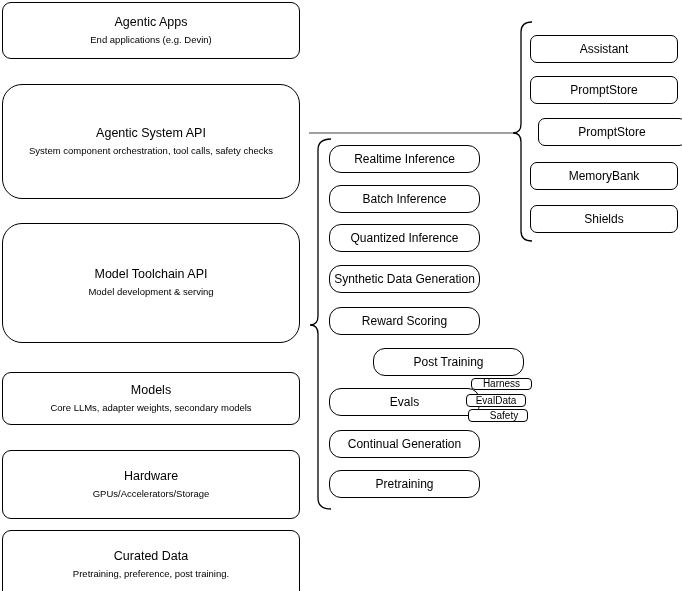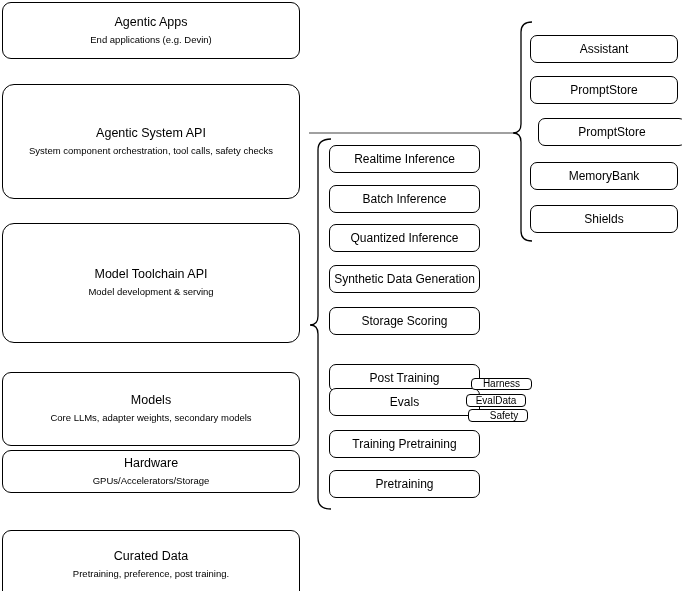--- a/index.html
+++ b/index.html
@@ -24,26 +24,26 @@
     background: #ffffff;
     border: 1px solid #000000;
     display: flex;
     flex-direction: column;
     align-items: center;
     justify-content: center;
     text-align: center;
     z-index: 1;
   }
   .layer { left: 2px; width: 298px; border-radius: 9px; }
-  .layer.big { border-radius: 12px; }
+  .layer.big { border-radius: 20px; }
   .layer .title { font-size: 12.5px; line-height: 1.2; }
   .layer .subtitle { font-size: 9.5px; line-height: 1.3; margin-top: 4px; }
   .node {
     left: 329px; width: 151px; height: 28px;
-    border-radius: 7px; font-size: 12px;
+    border-radius: 12px; font-size: 12px;
   }
   .component {
     left: 530px; width: 148px; height: 28px;
     border-radius: 7px; font-size: 12px;
   }
   .pill {
     position: absolute;
     box-sizing: border-box;
     background: #ffffff;
     border: 1px solid #000000;
@@ -75,43 +75,43 @@
   <div class="box layer big" style="top:84px;height:115px;">
     <div class="title">Agentic System API</div>
     <div class="subtitle">System component orchestration, tool calls, safety checks</div>
   </div>
 
   <div class="box layer big" style="top:223px;height:120px;">
     <div class="title">Model Toolchain API</div>
     <div class="subtitle">Model development &amp; serving</div>
   </div>
 
-  <div class="box layer" style="top:372px;height:74px;">
+  <div class="box layer" style="top:372px;height:53px;">
     <div class="title">Models</div>
     <div class="subtitle">Core LLMs, adapter weights, secondary models</div>
   </div>
 
-  <div class="box layer" style="top:450px;height:43px;">
+  <div class="box layer" style="top:450px;height:69px;">
     <div class="title">Hardware</div>
     <div class="subtitle">GPUs/Accelerators/Storage</div>
   </div>
 
   <div class="box layer" style="top:530px;height:70px;">
     <div class="title">Curated Data</div>
     <div class="subtitle">Pretraining, preference, post training.</div>
   </div>
 
   <div class="box node" style="top:145px;">Realtime Inference</div>
   <div class="box node" style="top:185px;">Batch Inference</div>
   <div class="box node" style="top:224px;">Quantized Inference</div>
   <div class="box node" style="top:265px;">Synthetic Data Generation</div>
-  <div class="box node" style="top:307px;">Storage Scoring</div>
-  <div class="box node" style="top:364px;">Post Training</div>
+  <div class="box node" style="top:307px;">Reward Scoring</div>
+  <div class="box node" style="top:348px;margin-left:44px;">Post Training</div>
   <div class="box node" style="top:388px;">Evals</div>
-  <div class="box node" style="top:430px;">Training Pretraining</div>
+  <div class="box node" style="top:430px;">Continual Generation</div>
   <div class="box node" style="top:470px;">Pretraining</div>
 
   <div class="pill" style="left:471px;top:378px;width:61px;height:12px;">Harness</div>
   <div class="pill" style="left:466px;top:394px;width:60px;height:13px;">EvalData</div>
   <div class="pill" style="left:468px;top:409px;width:60px;height:13px;padding-left:12px;">Safety</div>
 
   <div class="box component" style="top:35px;">Assistant</div>
   <div class="box component" style="top:76px;">PromptStore</div>
   <div class="box component" style="top:118px;margin-left:8px;">PromptStore</div>
   <div class="box component" style="top:162px;">MemoryBank</div>

